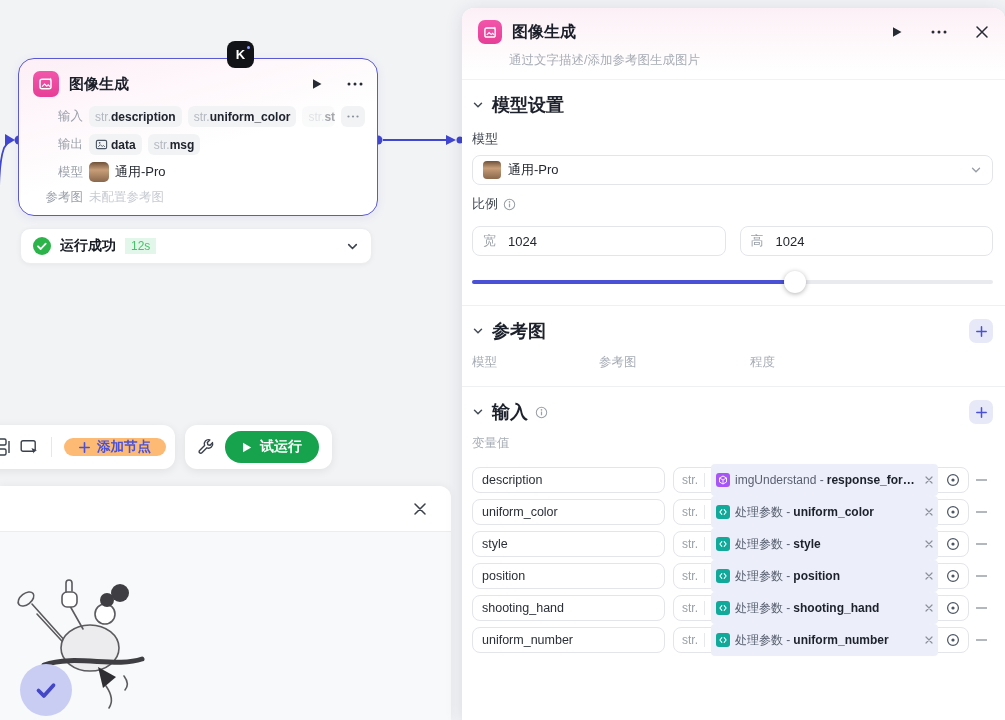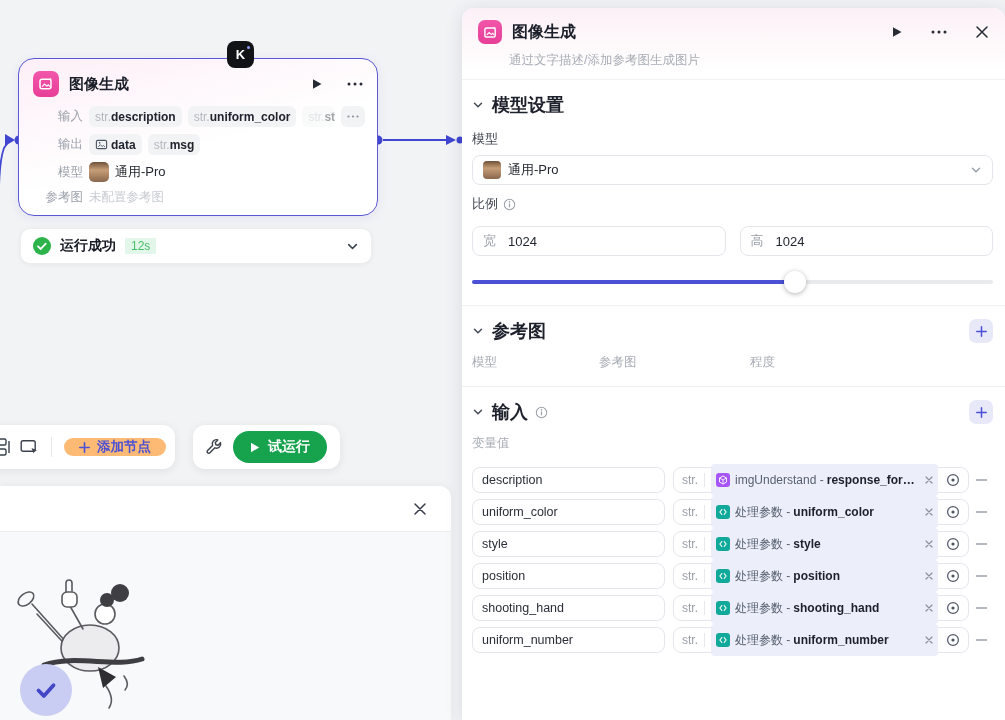--- a/index.html
+++ b/index.html
@@ -45,21 +45,21 @@
   .status { position:absolute; left:20px; top:228px; width:352px; height:36px; background:#fff;
     border:1px solid #ecedf0; border-radius:10px; box-shadow:0 1px 5px rgba(0,0,0,.05);
     display:flex; align-items:center; padding:0 12px; gap:9px; }
   .status-text { font-size:14px; font-weight:600; color:#171b24; }
   .duration { background:#e2f6e9; color:#47c06a; font-size:12px; padding:1px 6px; border-radius:0; }
   .status .chev { margin-left:auto; }
 
   .tbar { position:absolute; top:425px; height:44px; background:#fff; border-radius:12px;
     box-shadow:0 2px 10px rgba(0,0,0,.08); display:flex; align-items:center; }
   .tbar1 { left:-28px; width:203px; padding:0 8px 0 24px; gap:8px; }
-  .tbar2 { left:193px; width:147px; padding:0 8px 0 12px; gap:10px; }
+  .tbar2 { left:185px; width:147px; padding:0 8px 0 12px; gap:10px; }
   .vline { width:1px; height:20px; background:#e6e7ea; margin:0 4px; flex:none; }
   .add-node-btn { height:18px; padding:0 15px; border-radius:15px; background:#fdba74;
     color:#4a51d6; font-size:13.5px; font-weight:600; display:flex; align-items:center; gap:7px; cursor:pointer; }
   .run-btn { height:32px; padding:0 17px; border-radius:16px; background:#17a34d; color:#fff;
     font-size:14px; font-weight:600; display:flex; align-items:center; gap:8px; cursor:pointer; }
 
   .bl-panel { position:absolute; left:0; top:486px; width:451px; height:234px;
     background:#f8f9fa; border-top-right-radius:12px; box-shadow:0 -1px 8px rgba(0,0,0,.05); }
   .bl-header { height:46px; background:#fff; border-bottom:1px solid #ededf0;
     border-top-right-radius:12px; display:flex; align-items:center; justify-content:flex-end;

